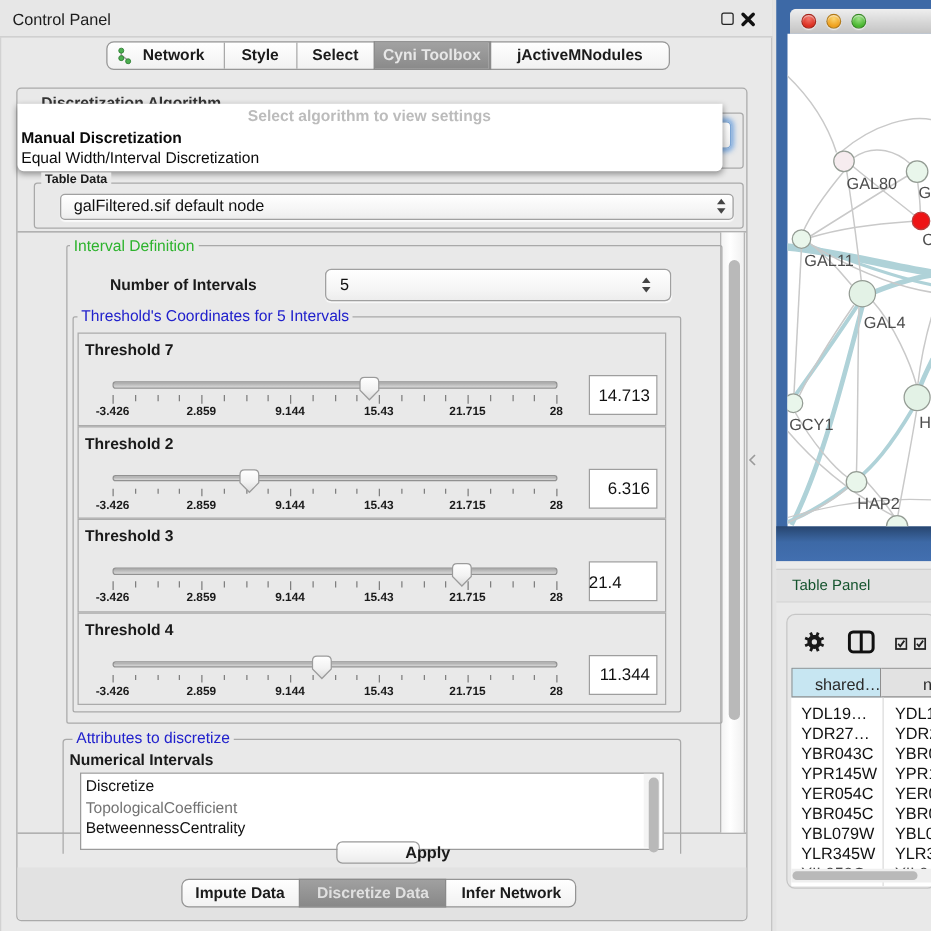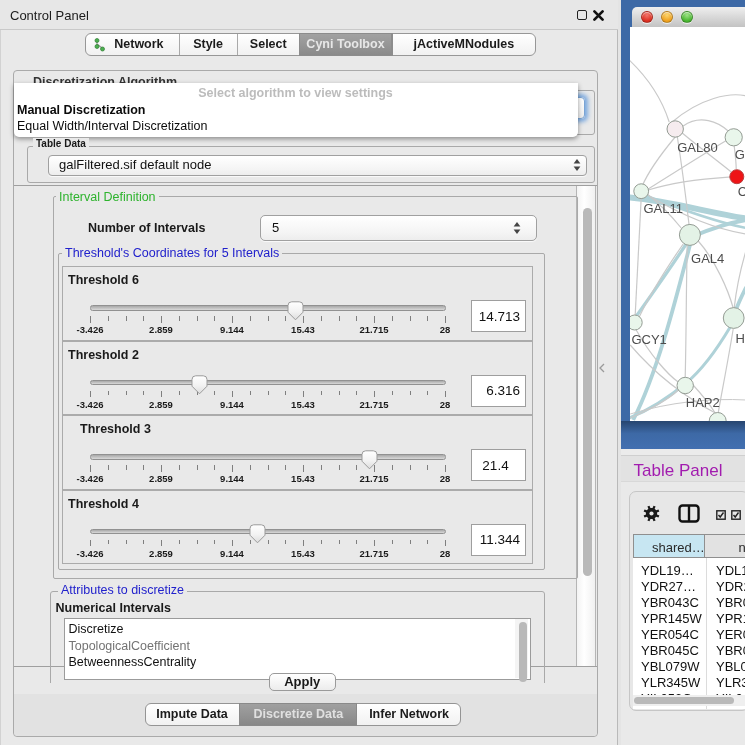--- a/index.html
+++ b/index.html
@@ -65,21 +65,21 @@
 <div class="abs bold" style="left:88px;top:220.5px;font-size:12.5px;color:#1a1a1a;">Number of Intervals</div>
 <div class="combo" style="left:260px;top:215px;width:275px;height:24px;border-radius:5px;"></div>
 <div class="ctext" style="left:272px;top:220px;">5</div>
 <svg class="abs" style="left:510.5px;top:220.5px" width="12" height="14" viewBox="0 0 12 14">
     <path d="M6 1 L9.4 5.4 L2.6 5.4 Z" fill="#444"></path>
     <path d="M6 13 L9.4 8.6 L2.6 8.6 Z" fill="#444"></path>
   </svg>
 <div class="grp" style="left:57.8px;top:252.5px;width:484.9px;height:315.5px;border-radius:2px;"></div>
 <div class="grplab" style="left:62px;top:246px;font-size:12.5px;color:#2121cc;">Threshold's Coordinates for 5 Intervals</div>
 <div class="abs" style="left:61.6px;top:266.4px;width:471.4px;height:74.5px;border:1px solid #ababab;box-sizing:border-box;"></div>
-<div class="abs bold" style="left:68px;top:273.0px;font-size:12.5px;color:#1a1a1a;">Threshold 6</div>
+<div class="abs bold" style="left:68px;top:273.0px;font-size:12.5px;color:#1a1a1a;">Threshold 7</div>
 <div class="abs" style="left:90px;top:305.0px;width:353.5px;height:3.5px;border-radius:2.5px;background:linear-gradient(180deg,#a8a8a8,#d9d9d9);border:1px solid #919191;"></div>
 <div class="abs" style="left:90.00px;top:316.0px;width:1px;height:6.5px;background:#7f7f7f;"></div>
 <div class="abs" style="left:107.75px;top:316.0px;width:1px;height:4.5px;background:#7f7f7f;"></div>
 <div class="abs" style="left:125.50px;top:316.0px;width:1px;height:4.5px;background:#7f7f7f;"></div>
 <div class="abs" style="left:143.25px;top:316.0px;width:1px;height:4.5px;background:#7f7f7f;"></div>
 <div class="abs" style="left:161.00px;top:316.0px;width:1px;height:6.5px;background:#7f7f7f;"></div>
 <div class="abs" style="left:178.75px;top:316.0px;width:1px;height:4.5px;background:#7f7f7f;"></div>
 <div class="abs" style="left:196.50px;top:316.0px;width:1px;height:4.5px;background:#7f7f7f;"></div>
 <div class="abs" style="left:214.25px;top:316.0px;width:1px;height:4.5px;background:#7f7f7f;"></div>
 <div class="abs" style="left:232.00px;top:316.0px;width:1px;height:6.5px;background:#7f7f7f;"></div>
@@ -149,21 +149,21 @@
         <stop offset="0" stop-color="#ffffff"></stop>
         <stop offset=".55" stop-color="#f2f2f2"></stop>
         <stop offset="1" stop-color="#dcdcdc"></stop>
       </linearGradient>
     </defs>
     <path d="M1 4.5 Q1 .8 4.7 .8 L12.3 .8 Q16 .8 16 4.5 L16 11.2 L8.5 18.8 L1 11.2 Z" fill="url(#tg1)" stroke="#9b9b9b" stroke-width="1"></path>
   </svg>
 <div class="abs" style="left:471px;top:374.5px;width:55px;height:32px;background:#fff;border:1px solid #9e9e9e;box-sizing:border-box;"></div>
 <div class="abs" style="left:471px;top:383.09999999999997px;width:49px;text-align:right;font-size:13.5px;color:#111;">6.316</div>
 <div class="abs" style="left:61.6px;top:415.4px;width:471.4px;height:74.5px;border:1px solid #ababab;box-sizing:border-box;"></div>
-<div class="abs bold" style="left:80px;top:422.0px;font-size:12.5px;color:#1a1a1a;">Threshold 3</div>
+<div class="abs bold" style="left:68px;top:422.0px;font-size:12.5px;color:#1a1a1a;">Threshold 3</div>
 <div class="abs" style="left:90px;top:454.0px;width:353.5px;height:3.5px;border-radius:2.5px;background:linear-gradient(180deg,#a8a8a8,#d9d9d9);border:1px solid #919191;"></div>
 <div class="abs" style="left:90.00px;top:465.0px;width:1px;height:6.5px;background:#7f7f7f;"></div>
 <div class="abs" style="left:107.75px;top:465.0px;width:1px;height:4.5px;background:#7f7f7f;"></div>
 <div class="abs" style="left:125.50px;top:465.0px;width:1px;height:4.5px;background:#7f7f7f;"></div>
 <div class="abs" style="left:143.25px;top:465.0px;width:1px;height:4.5px;background:#7f7f7f;"></div>
 <div class="abs" style="left:161.00px;top:465.0px;width:1px;height:6.5px;background:#7f7f7f;"></div>
 <div class="abs" style="left:178.75px;top:465.0px;width:1px;height:4.5px;background:#7f7f7f;"></div>
 <div class="abs" style="left:196.50px;top:465.0px;width:1px;height:4.5px;background:#7f7f7f;"></div>
 <div class="abs" style="left:214.25px;top:465.0px;width:1px;height:4.5px;background:#7f7f7f;"></div>
 <div class="abs" style="left:232.00px;top:465.0px;width:1px;height:6.5px;background:#7f7f7f;"></div>
@@ -189,21 +189,21 @@
     <defs>
       <linearGradient id="tg2" x1="0" y1="0" x2="0" y2="1">
         <stop offset="0" stop-color="#ffffff"></stop>
         <stop offset=".55" stop-color="#f2f2f2"></stop>
         <stop offset="1" stop-color="#dcdcdc"></stop>
       </linearGradient>
     </defs>
     <path d="M1 4.5 Q1 .8 4.7 .8 L12.3 .8 Q16 .8 16 4.5 L16 11.2 L8.5 18.8 L1 11.2 Z" fill="url(#tg2)" stroke="#9b9b9b" stroke-width="1"></path>
   </svg>
 <div class="abs" style="left:471px;top:449.0px;width:55px;height:32px;background:#fff;border:1px solid #9e9e9e;box-sizing:border-box;"></div>
-<div class="abs" style="left:471px;top:457.59999999999997px;width:49px;text-align:center;font-size:13.5px;color:#111;">21.4</div>
+<div class="abs" style="left:471px;top:457.59999999999997px;width:49px;text-align:left;font-size:13.5px;color:#111;">21.4</div>
 <div class="abs" style="left:61.6px;top:489.9px;width:471.4px;height:74.5px;border:1px solid #ababab;box-sizing:border-box;"></div>
 <div class="abs bold" style="left:68px;top:496.5px;font-size:12.5px;color:#1a1a1a;">Threshold 4</div>
 <div class="abs" style="left:90px;top:528.5px;width:353.5px;height:3.5px;border-radius:2.5px;background:linear-gradient(180deg,#a8a8a8,#d9d9d9);border:1px solid #919191;"></div>
 <div class="abs" style="left:90.00px;top:539.5px;width:1px;height:6.5px;background:#7f7f7f;"></div>
 <div class="abs" style="left:107.75px;top:539.5px;width:1px;height:4.5px;background:#7f7f7f;"></div>
 <div class="abs" style="left:125.50px;top:539.5px;width:1px;height:4.5px;background:#7f7f7f;"></div>
 <div class="abs" style="left:143.25px;top:539.5px;width:1px;height:4.5px;background:#7f7f7f;"></div>
 <div class="abs" style="left:161.00px;top:539.5px;width:1px;height:6.5px;background:#7f7f7f;"></div>
 <div class="abs" style="left:178.75px;top:539.5px;width:1px;height:4.5px;background:#7f7f7f;"></div>
 <div class="abs" style="left:196.50px;top:539.5px;width:1px;height:4.5px;background:#7f7f7f;"></div>
@@ -244,21 +244,21 @@
 <div class="grplab" style="left:44px;top:5px;font-size:12.5px;color:#2121cc;">Attributes to discretize</div>
 <div class="abs bold" style="left:41.5px;top:23px;font-size:12.5px;color:#1a1a1a;">Numerical Intervals</div>
 <div class="abs" style="left:49.5px;top:40.5px;width:465px;height:60px;background:#fff;border:1px solid #9b9b9b;"></div>
 <div class="abs" style="left:54.5px;top:44.5px;font-size:12.5px;color:#111;">Discretize</div>
 <div class="abs" style="left:54.5px;top:61.1px;font-size:12.5px;color:#737373;">TopologicalCoefficient</div>
 <div class="abs" style="left:54.5px;top:77.7px;font-size:12.5px;color:#111;">BetweennessCentrality</div>
 <div class="abs" style="left:501.2px;top:41.5px;width:13px;height:59px;background:#f4f4f4;"></div>
 <div class="abs" style="left:504.9px;top:44px;width:8.3px;height:60px;background:#b9b9b9;border-radius:4px;"></div>
 </div>
 <div class="abs" style="left:268.6px;top:672.7px;width:67.2px;height:18.5px;box-sizing:border-box;background:linear-gradient(180deg,#ffffff,#ececec);border:1px solid #9a9a9a;border-radius:5px;"></div>
-<div class="abs bold" style="left:268.6px;top:672.7px;width:67.2px;height:18.5px;line-height:18px;text-align:center;font-size:13px;color:#1a1a1a;">Apply</div>
+<div class="abs bold" style="left:268.6px;top:672.7px;width:67.2px;height:18.5px;line-height:18px;text-align:center;font-size:13px;color:#1a1a1a;padding-left:40px;">Apply</div>
 <div class="abs" style="left:14px;top:694px;width:583px;height:42px;background:#e2e2e2;border-radius:0 0 4px 4px;"></div>
 <div class="abs" style="left:144.8px;top:702.7px;width:316px;height:23.7px;box-sizing:border-box;background:linear-gradient(180deg,#ffffff,#f1f1f1);border:1px solid #949494;border-radius:6px;"></div>
 <div class="abs tablabel" style="left:144.8px;top:702.7px;width:94.5px;height:23.7px;line-height:23.7px;text-align:center;font-size:12.5px;font-weight:bold;color:#1b1b1b;">Impute Data</div>
 <div class="abs" style="left:239.3px;top:702.7px;width:118.09999999999997px;height:23.7px;box-sizing:border-box;background:linear-gradient(180deg,#a0a0a0,#888888);border:1px solid #8a8a8a;"></div>
 <div class="abs tablabel" style="left:239.3px;top:702.7px;width:118.09999999999997px;height:23.7px;line-height:23.7px;text-align:center;font-size:12.5px;font-weight:bold;color:#e0e0e0;">Discretize Data</div>
 <div class="abs tablabel" style="left:357.4px;top:702.7px;width:103.40000000000003px;height:23.7px;line-height:23.7px;text-align:center;font-size:12.5px;font-weight:bold;color:#1b1b1b;">Infer Network</div>
 <svg class="abs" style="left:598px;top:363px" width="8" height="10" viewBox="0 0 8 10">
     <path d="M6 1 L2 5 L6 9" stroke="#9a9a9a" stroke-width="1.3" fill="none"></path>
   </svg>
 <div class="abs" style="left:621px;top:0;width:124px;height:449px;background:#3d69a6;"></div>
@@ -311,21 +311,21 @@
 <text x="734.5" y="158.5" font-size="13" fill="#4d4d4d" font-family="Liberation Sans,sans-serif">G…</text>
 <text x="737.5" y="196" font-size="13" fill="#4d4d4d" font-family="Liberation Sans,sans-serif">C…</text>
 <text x="643.3" y="212.5" font-size="13" fill="#4d4d4d" font-family="Liberation Sans,sans-serif">GAL11</text>
 <text x="690.9" y="262.5" font-size="13" fill="#4d4d4d" font-family="Liberation Sans,sans-serif">GAL4</text>
 <text x="631.2" y="344" font-size="13" fill="#4d4d4d" font-family="Liberation Sans,sans-serif">GCY1</text>
 <text x="735.2" y="342.5" font-size="13" fill="#4d4d4d" font-family="Liberation Sans,sans-serif">H…</text>
 <text x="685.6" y="407" font-size="13" fill="#4d4d4d" font-family="Liberation Sans,sans-serif">HAP2</text>
 </svg>
 <div class="abs" style="left:621px;top:449px;width:124px;height:6px;background:#ebebeb;"></div>
 <div class="abs" style="left:620.6px;top:454.5px;width:124.4px;height:27.5px;background:#e2e2e2;border-top:1px solid #cfcfcf;border-bottom:1px solid #d8d8d8;box-sizing:border-box;"></div>
-<div class="abs" style="left:633.6px;top:461px;font-size:17px;color:#a21caf;">Table Panel</div>
+<div class="abs" style="left:633.6px;top:461px;font-size:12px;color:#14532d;">Table Panel</div>
 <div class="abs" style="left:629px;top:490.8px;width:120px;height:220px;background:#e7e7e7;border:1px solid #c6c6c6;border-radius:7px;box-sizing:border-box;"></div>
 <svg class="abs" style="left:642.5px;top:505px" width="17" height="17" viewBox="0 0 17 17">
     <path d="M14.10 8.50 L14.00 9.55 L16.35 10.51 L15.47 12.62 L13.13 11.65 L12.46 12.46 L11.65 13.13 L12.62 15.47 L10.51 16.35 L9.55 14.00 L8.50 14.10 L7.45 14.00 L6.49 16.35 L4.38 15.47 L5.35 13.13 L4.54 12.46 L3.87 11.65 L1.53 12.62 L0.65 10.51 L3.00 9.55 L2.90 8.50 L3.00 7.45 L0.65 6.49 L1.53 4.38 L3.87 5.35 L4.54 4.54 L5.35 3.87 L4.38 1.53 L6.49 0.65 L7.45 3.00 L8.50 2.90 L9.55 3.00 L10.51 0.65 L12.62 1.53 L11.65 3.87 L12.46 4.54 L13.13 5.35 L15.47 4.38 L16.35 6.49 L14.00 7.45 Z" fill="#1a1a1a"></path>
     <circle cx="8.5" cy="8.5" r="2.1" fill="#e7e7e7"></circle>
   </svg>
 <svg class="abs" style="left:678px;top:503.5px" width="22" height="19" viewBox="0 0 22 19">
     <rect x="1.5" y="1.5" width="19" height="16" rx="3" fill="none" stroke="#111" stroke-width="2.4"></rect>
     <path d="M11 2 L11 17" stroke="#111" stroke-width="2.4"></path>
   </svg>
 <svg class="abs" style="left:715.5px;top:510px" width="10" height="10" viewBox="0 0 10 10">

